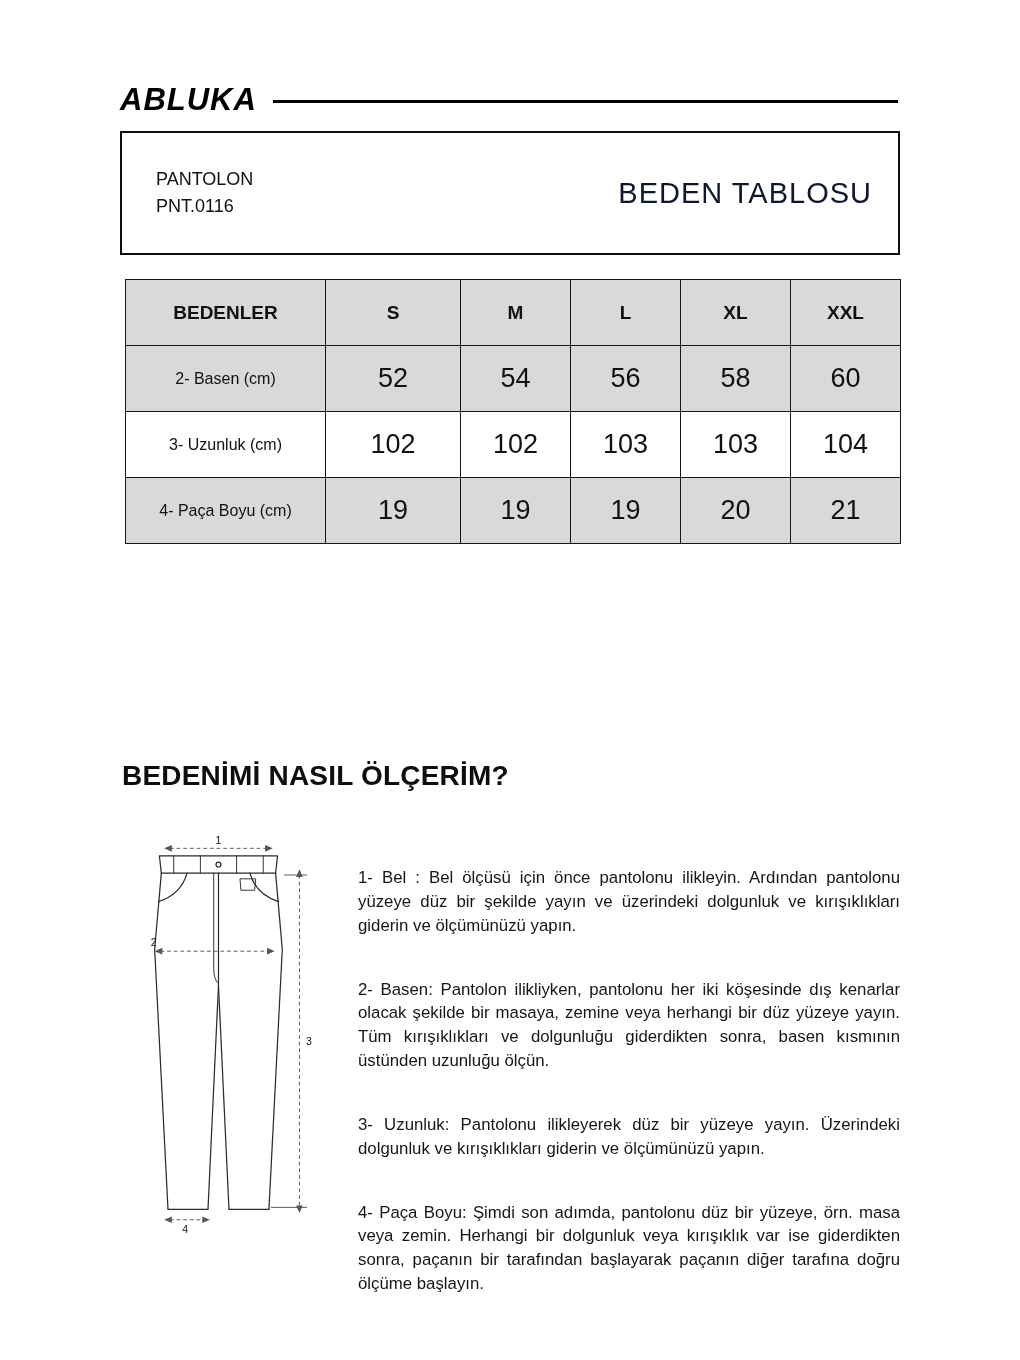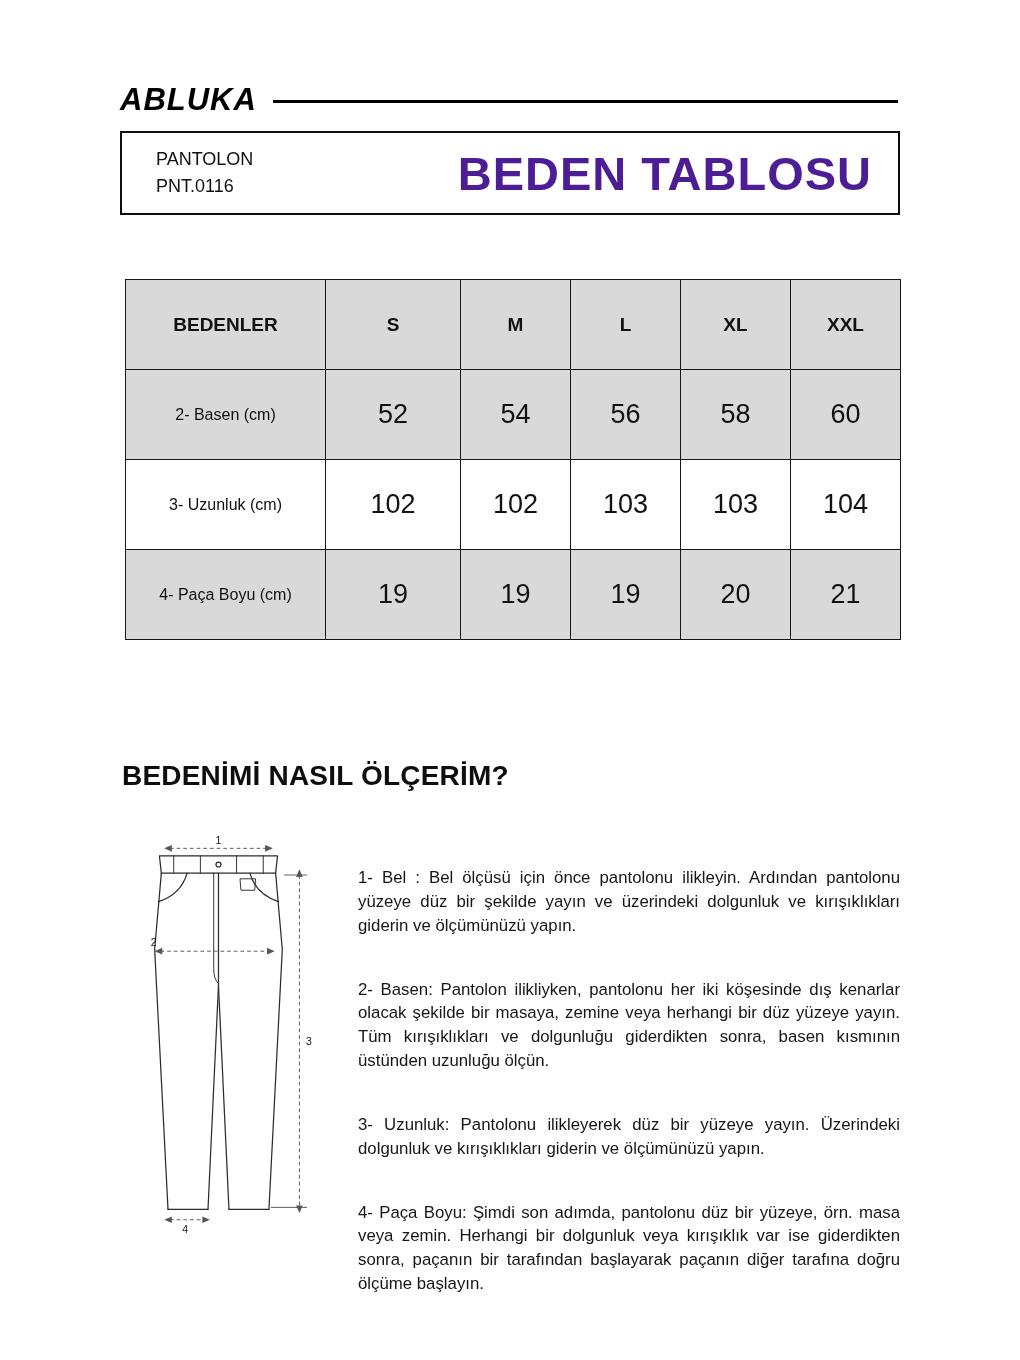--- a/index.html
+++ b/index.html
@@ -43,42 +43,42 @@
     margin-left: 16px;
     margin-top: 3px;
   }
 
   
   .title-box {
     position: absolute;
     left: 120px;
     top: 131px;
     width: 780px;
-    height: 84px;
+    height: 124px;
     border: 2px solid #0d0d0d;
     display: flex;
     align-items: center;
     justify-content: space-between;
     padding: 0 26px 0 34px;
     background: #ffffff;
   }
   .product-block { font-size: 18px; line-height: 1.5; font-weight: 400; color: #111; }
-  .main-title { font-size: 47px; font-weight: 700; letter-spacing: 1px; color: #4c1d95; white-space: nowrap; }
+  .main-title { font-size: 29px; font-weight: 400; letter-spacing: 1px; color: #0f172a; white-space: nowrap; }
 
   
   table.size-table {
     position: absolute;
     left: 125px;
     top: 279px;
     width: 775px;
     border-collapse: collapse;
     table-layout: fixed;
     background: #ffffff;
   }
-  .size-table tr { height: 90px; }
+  .size-table tr { height: 66px; }
   .size-table th, .size-table td {
     border: 1.5px solid #161616;
     text-align: center;
     vertical-align: middle;
     color: #111;
   }
   .size-table th { font-size: 19px; font-weight: 700; }
   .size-table td.row-label { font-size: 16px; font-weight: 400; }
   .size-table td.val { font-size: 27px; font-weight: 400; }
   .size-table tr.gray { background: #d9d9d9; }

